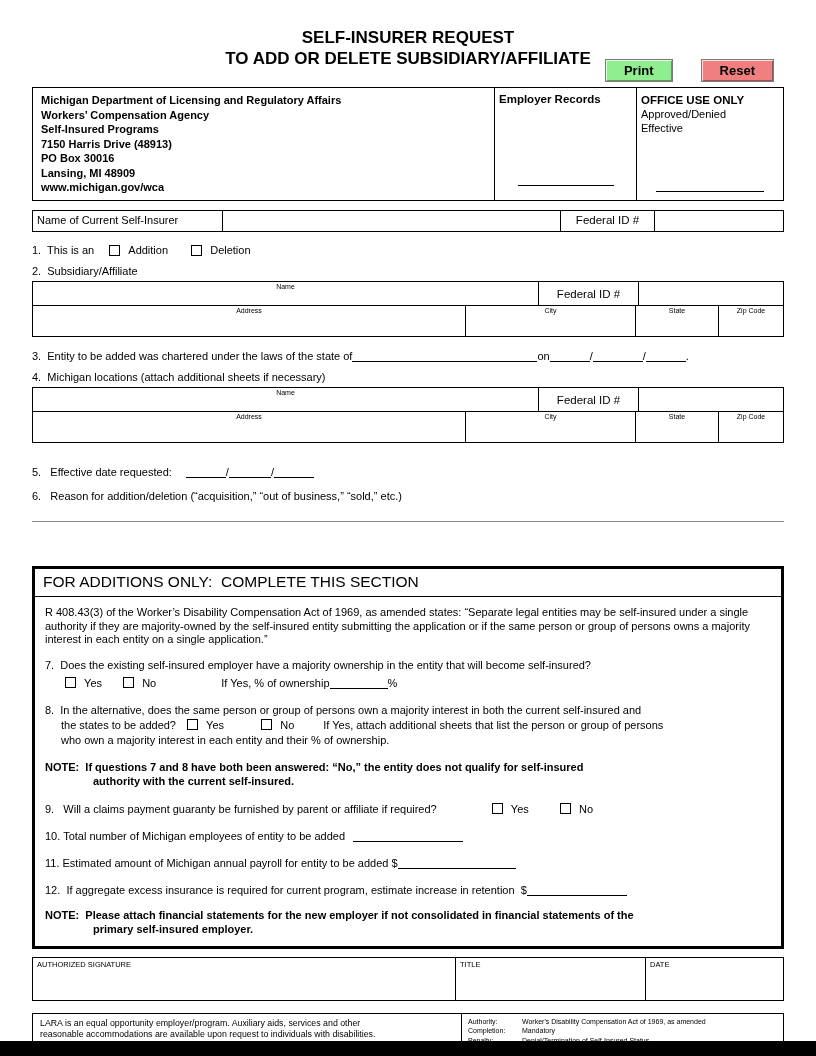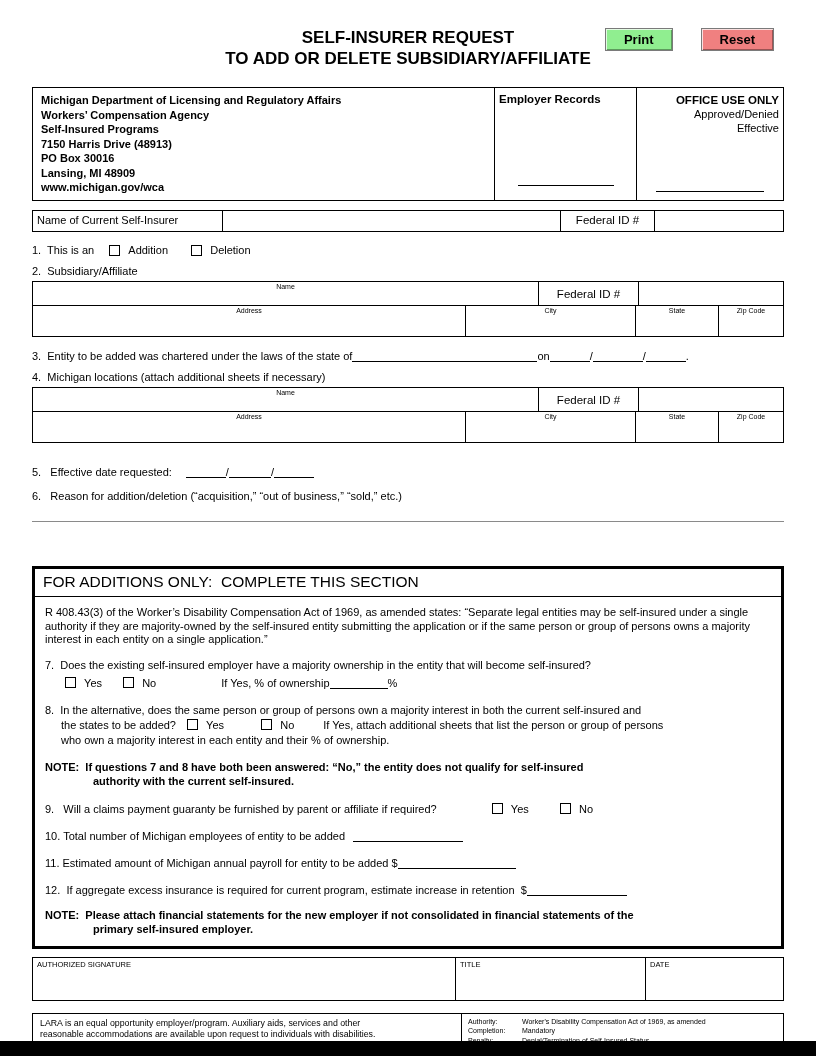--- a/index.html
+++ b/index.html
@@ -10,33 +10,34 @@
   }
   .t { white-space: pre-wrap; }
   .content { padding: 0 32px; }
 
   
   .btns { position: absolute; top: 28px; right: 42px; display: flex; gap: 28px; }
   .btn {
     font-family: "Liberation Sans", sans-serif; font-weight: bold; font-size: 13px; color: #000;
     border: 1px solid #7a7a7a; padding: 3px 18px; cursor: pointer;
     box-shadow: inset 1px 1px 0 rgba(255,255,255,.75), inset -1px -1px 0 rgba(0,0,0,.35);
+    margin-top: 31px;
   }
 
   
   .title { text-align: center; padding-top: 27px; font-size: 17px; font-weight: bold; line-height: 21px; }
 
   
   .header-box { margin-top: 18px; display: flex; border: 1px solid #000; height: 114px; }
   .agency { flex: 1; padding: 5px 8px; font-weight: bold; font-size: 11px; line-height: 14.5px; }
   .er-cell { width: 142px; border-left: 1px solid #000; font-size: 11.5px;
              display: flex; flex-direction: column; padding: 5px 4px 14px; }
   .er-title { font-weight: bold; }
   .er-blank { margin-top: auto; align-self: center; width: 96px; border-bottom: 1px solid #000; height: 1px; }
-  .ou-cell { width: 147px; border-left: 1px solid #000; text-align: right; font-size: 11px;
+  .ou-cell { width: 147px; border-left: 1px solid #000; text-align: left; font-size: 11px;
              display: flex; flex-direction: column; padding: 5px 4px 8px; line-height: 14px; }
   .ou-title { font-weight: bold; font-size: 11.5px; }
   .ou-blank { margin-top: auto; align-self: center; width: 108px; border-bottom: 1px solid #000; height: 1px; }
 
   
   .name-row { margin-top: 9px; display: flex; border: 1px solid #000; height: 22px; font-size: 11px; }
   .name-row > div { height: 100%; }
   .nr-label { width: 190px; border-right: 1px solid #000; padding: 3px 4px; }
   .nr-input { flex: 1; border-right: 1px solid #000; }
   .nr-fed { width: 94px; border-right: 1px solid #000; text-align: center; padding-top: 3px; font-size: 11.5px; }

